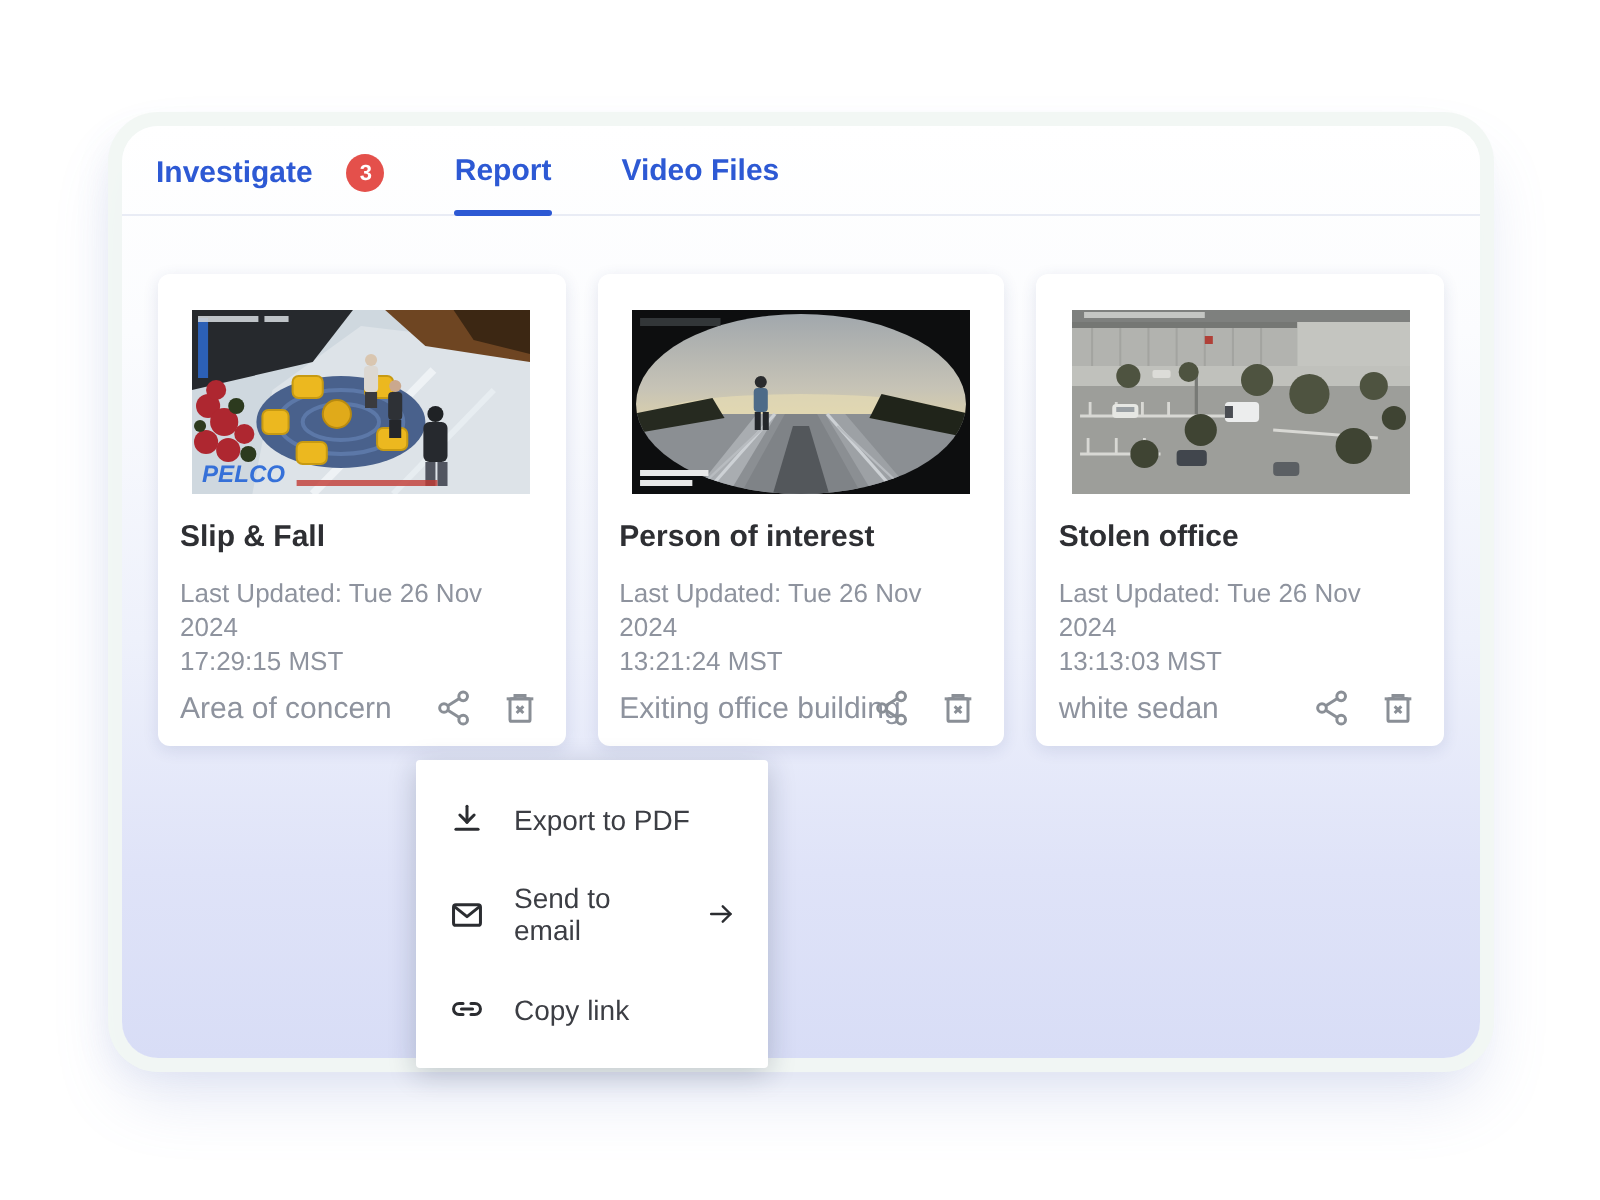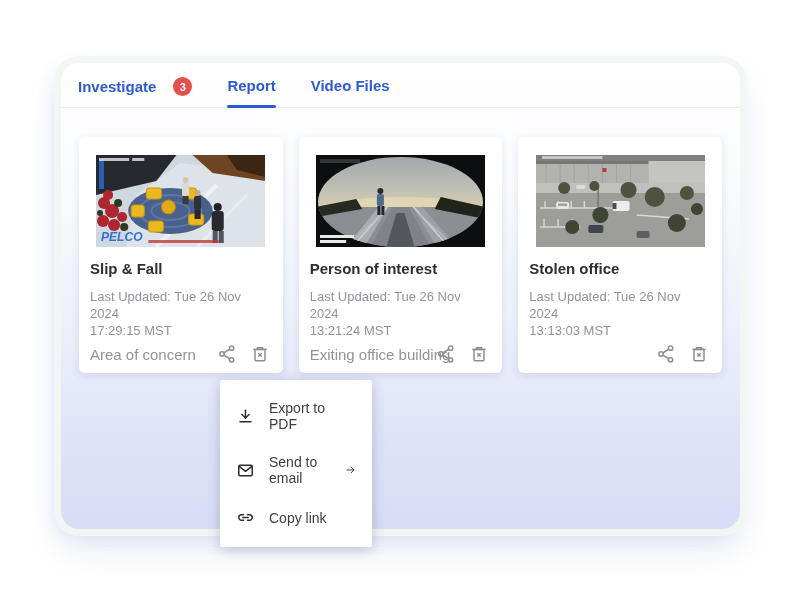--- a/index.html
+++ b/index.html
@@ -45,21 +45,21 @@
   .thumb { display: block; width: 169px; height: 92px; margin: 0 auto; }
   .card-title { margin-top: 13px; font-size: 15px; font-weight: 600; color: #2e2f33; }
   .card-updated { margin-top: 11px; font-size: 13px; color: #8e939e; line-height: 17px; }
   .card-note { margin-top: 7px; font-size: 15px; color: #8e939e; }
   .card-actions { position: absolute; right: 13px; bottom: 9px; display: flex; gap: 13px; align-items: center; }
   .icon-btn { width: 20px; height: 20px; cursor: pointer; color: #8a8f96; }
   .icon-btn svg { width: 100%; height: 100%; }
 
   
   .menu {
-    position: absolute; left: 220px; top: 380px; width: 152px;
+    position: absolute; left: 208px; top: 380px; width: 176px;
     background: #ffffff; border-radius: 2px;
     box-shadow: 0 3px 14px rgba(20,30,60,0.22);
     padding: 9px 0; z-index: 5;
   }
   .menu-item {
     display: flex; align-items: center; gap: 14px;
     padding: 11px 16px; font-size: 14px; color: #3c3e44; cursor: pointer;
   }
   .menu-item .mi-icon { width: 19px; height: 19px; color: #2b2d31; flex: 0 0 auto; }
   .mi-icon svg, .mi-arrow svg { width: 100%; height: 100%; display: block; }
@@ -278,20 +278,21 @@
         <rect x="76" y="46" width="17" height="10" rx="2" fill="#eceded"></rect>
         <rect x="76" y="48" width="4" height="6" fill="#4a4d52"></rect>
         <rect x="52" y="70" width="15" height="8" rx="2" fill="#41464d"></rect>
         <rect x="100" y="76" width="13" height="7" rx="2" fill="#5b5f63"></rect>
       </svg>
       <div class="card-title">Stolen office</div>
       <div class="card-updated">
         <div>Last Updated: Tue 26 Nov 2024</div>
         <div>13:13:03 MST</div>
       </div>
+      <div class="card-note">white sedan</div>
       <div class="card-actions">
         <span class="icon-btn">
           <svg viewBox="0 0 24 24" fill="none" stroke="currentColor" stroke-width="1.8">
             <circle cx="17.5" cy="5" r="2.6"></circle>
               <circle cx="6" cy="12" r="2.6"></circle>
               <circle cx="17.5" cy="19" r="2.6"></circle>
             <line x1="8.3" y1="10.7" x2="15.2" y2="6.3"></line>
               <line x1="8.3" y1="13.3" x2="15.2" y2="17.7"></line>
           </svg>
         </span>

